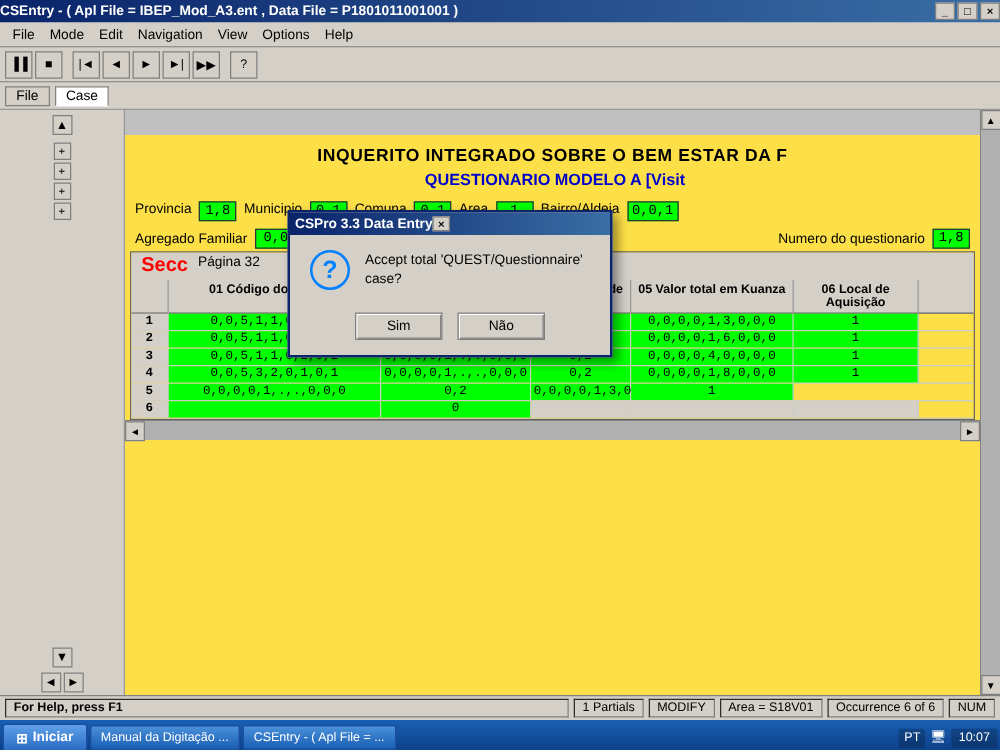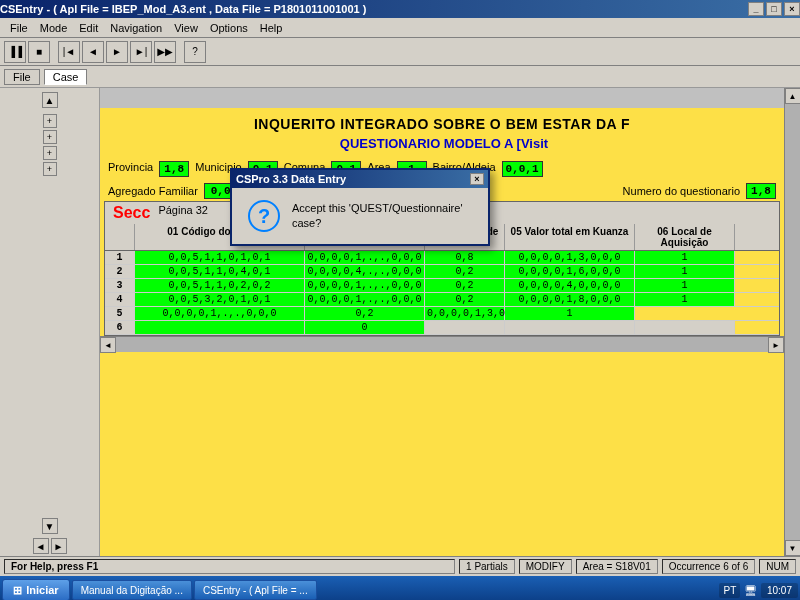--- a/index.html
+++ b/index.html
@@ -190,21 +190,20 @@
     }
     .field-label { white-space: nowrap; }
     .field-input {
       background: #00ff00;
       border: 1px solid #333;
       padding: 1px 3px;
       font-size: 11px;
       font-family: 'Courier New', monospace;
       min-width: 30px;
       text-align: center;
-      font-weight: bold;
     }
     .field-input.wide { min-width: 60px; }
     .form-fields-row2 {
       display: flex;
       align-items: center;
       padding: 2px 8px;
       gap: 6px;
       font-size: 11px;
     }
 
@@ -408,21 +407,20 @@
       top: 60px;
       left: 130px;
       box-shadow: 4px 4px 8px rgba(0,0,0,0.4);
     }
     .modal-title-bar {
       background: linear-gradient(to right, #0a246a, #3a6ea5);
       color: white;
       height: 18px;
       display: flex;
       align-items: center;
-      justify-content: space-between;
       padding: 0 4px;
       font-size: 11px;
       font-weight: bold;
     }
     .modal-close-btn {
       width: 14px;
       height: 12px;
       background: #d4d0c8;
       border: 1px solid #808080;
       font-size: 9px;
@@ -632,21 +630,25 @@
       </div>
 
       <div class="modal-overlay">
         <div class="modal-dialog">
           <div class="modal-title-bar">
             <span>CSPro 3.3 Data Entry</span>
             <div class="modal-close-btn">×</div>
           </div>
           <div class="modal-content">
             <div class="modal-icon">?</div>
-            <div class="modal-message">Accept this 'QUEST/Questionnaire' case?</div>
+            <div class="modal-message">Accept total 'QUEST/Questionnaire' case?</div>
+          </div>
+          <div class="modal-buttons">
+            <button class="modal-btn">Sim</button>
+            <button class="modal-btn">Não</button>
           </div>
         </div>
       </div>
     </div>
   </div>
 
   <div class="right-scrollbar">
     <div class="scroll-btn">▲</div>
     <div class="scroll-track"></div>
     <div class="scroll-btn">▼</div>

